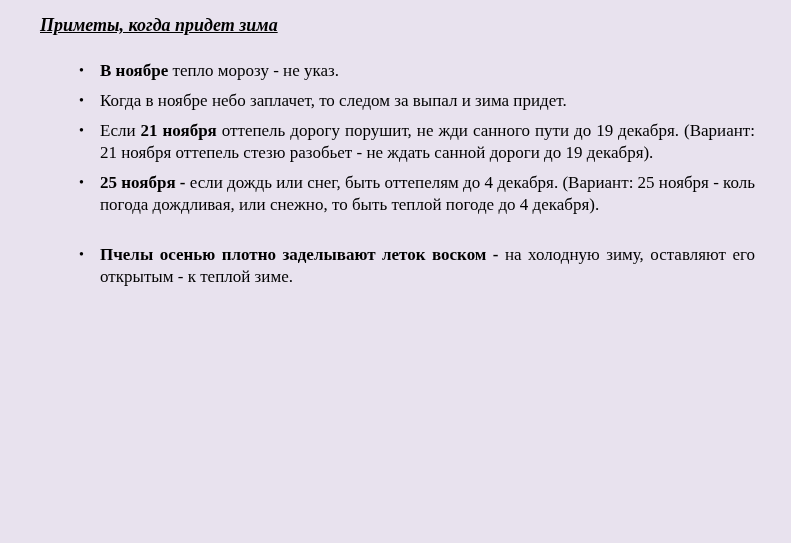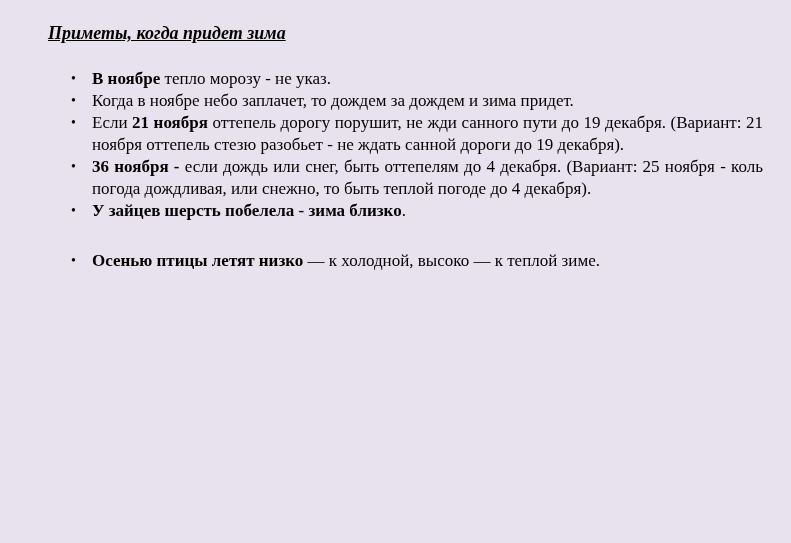--- a/index.html
+++ b/index.html
@@ -14,21 +14,21 @@
     color: #000000;
     font-family: "Liberation Serif", "DejaVu Serif", serif;
   }
   .page {
     box-sizing: border-box;
     width: 791px;
     height: 543px;
     padding: 14px 28px 0 40px;
   }
   .section-heading {
-    margin: 8px;
+    margin: 0;
     font-size: 18px;
     line-height: 22px;
     font-weight: bold;
     font-style: italic;
     text-decoration: underline;
   }
   .section + .section {
     margin-top: 28px;
   }
   ul.bullet-list {
@@ -36,21 +36,21 @@
     margin: 24px 0 0 0;
     padding: 0 0 0 52px;
     width: 723px;
     box-sizing: border-box;
   }
   ul.bullet-list li {
     position: relative;
     font-size: 17px;
     line-height: 22px;
     text-align: justify;
-    margin: 0;
+    margin: 8px;
   }
   ul.bullet-list li::before {
     content: "\2022";
     position: absolute;
     left: -21px;
     top: 0;
     font-size: 14px;
     line-height: 22px;
   }
   ul.bullet-list li strong {
@@ -59,26 +59,25 @@
 </style>
 </head>
 <body>
 
 <div class="page">
 
   <div class="section">
     <h2 class="section-heading">Приметы, когда придет зима</h2>
     <ul class="bullet-list">
         <li><strong>В ноябре</strong><span> тепло морозу - не указ.</span></li>
-        <li><span>Когда в ноябре небо заплачет, то дождем за дождем и зима придет.</span></li>
+        <li><span>Когда в ноябре небо заплачет, то следом за выпал и зима придет.</span></li>
         <li><span>Если </span><strong>21 ноября</strong><span> оттепель дорогу порушит, не жди санного пути до 19 декабря. (Вариант: 21 ноября оттепель стезю разобьет - не ждать санной дороги до 19 декабря).</span></li>
-        <li><strong>36 ноября -</strong><span> если дождь или снег, быть оттепелям до 4 декабря. (Вариант: 25 ноября - коль погода дождливая, или снежно, то быть теплой погоде до 4 декабря).</span></li>
-        <li><strong>У зайцев шерсть побелела - зима близко</strong><span>.</span></li>
+        <li><strong>25 ноября -</strong><span> если дождь или снег, быть оттепелям до 4 декабря. (Вариант: 25 ноября - коль погода дождливая, или снежно, то быть теплой погоде до 4 декабря).</span></li>
       </ul>
   </div>
 
   <div class="section">
     <ul class="bullet-list">
-        <li><strong>Осенью птицы летят низко</strong><span> — к холодной, высоко — к теплой зиме.</span></li>
+        <li><strong>Пчелы осенью плотно заделывают леток воском -</strong><span> на холодную зиму, оставляют его открытым - к теплой зиме.</span></li>
       </ul>
   </div>
 
 </div>
 
 </body></html>

